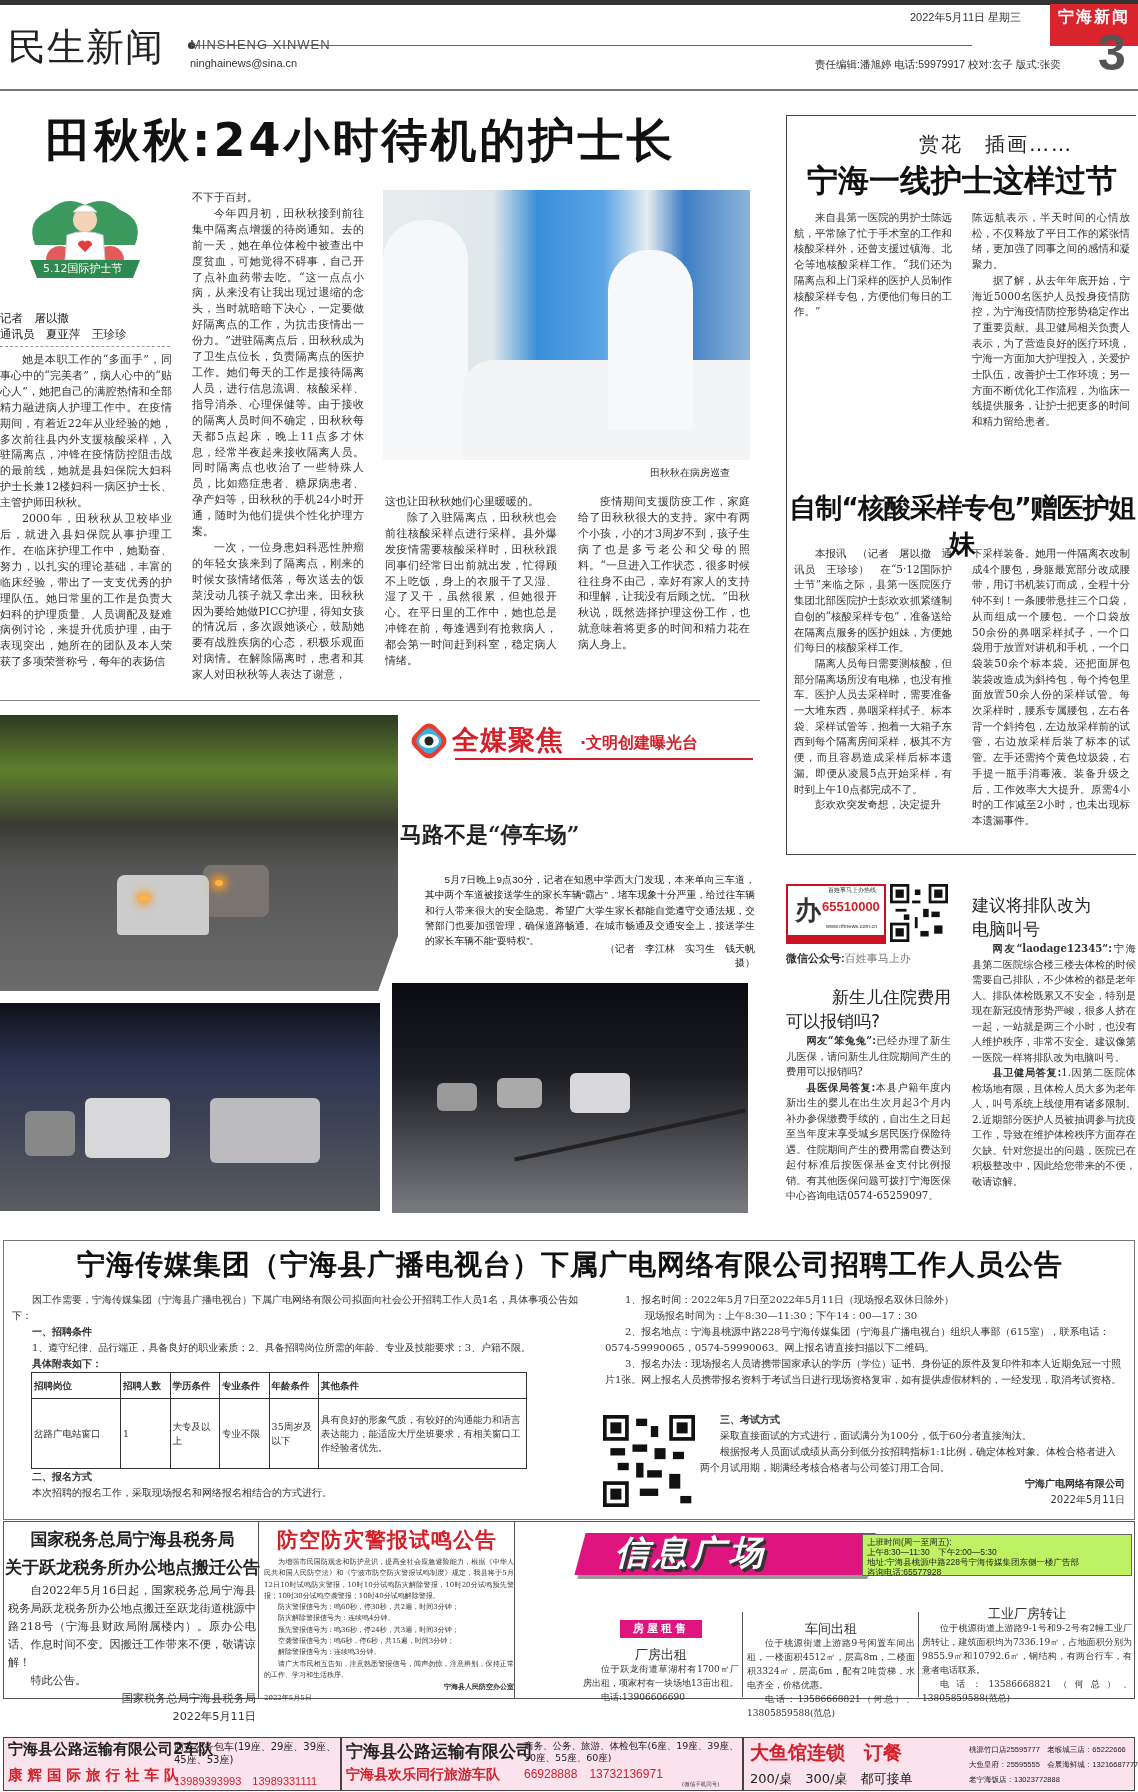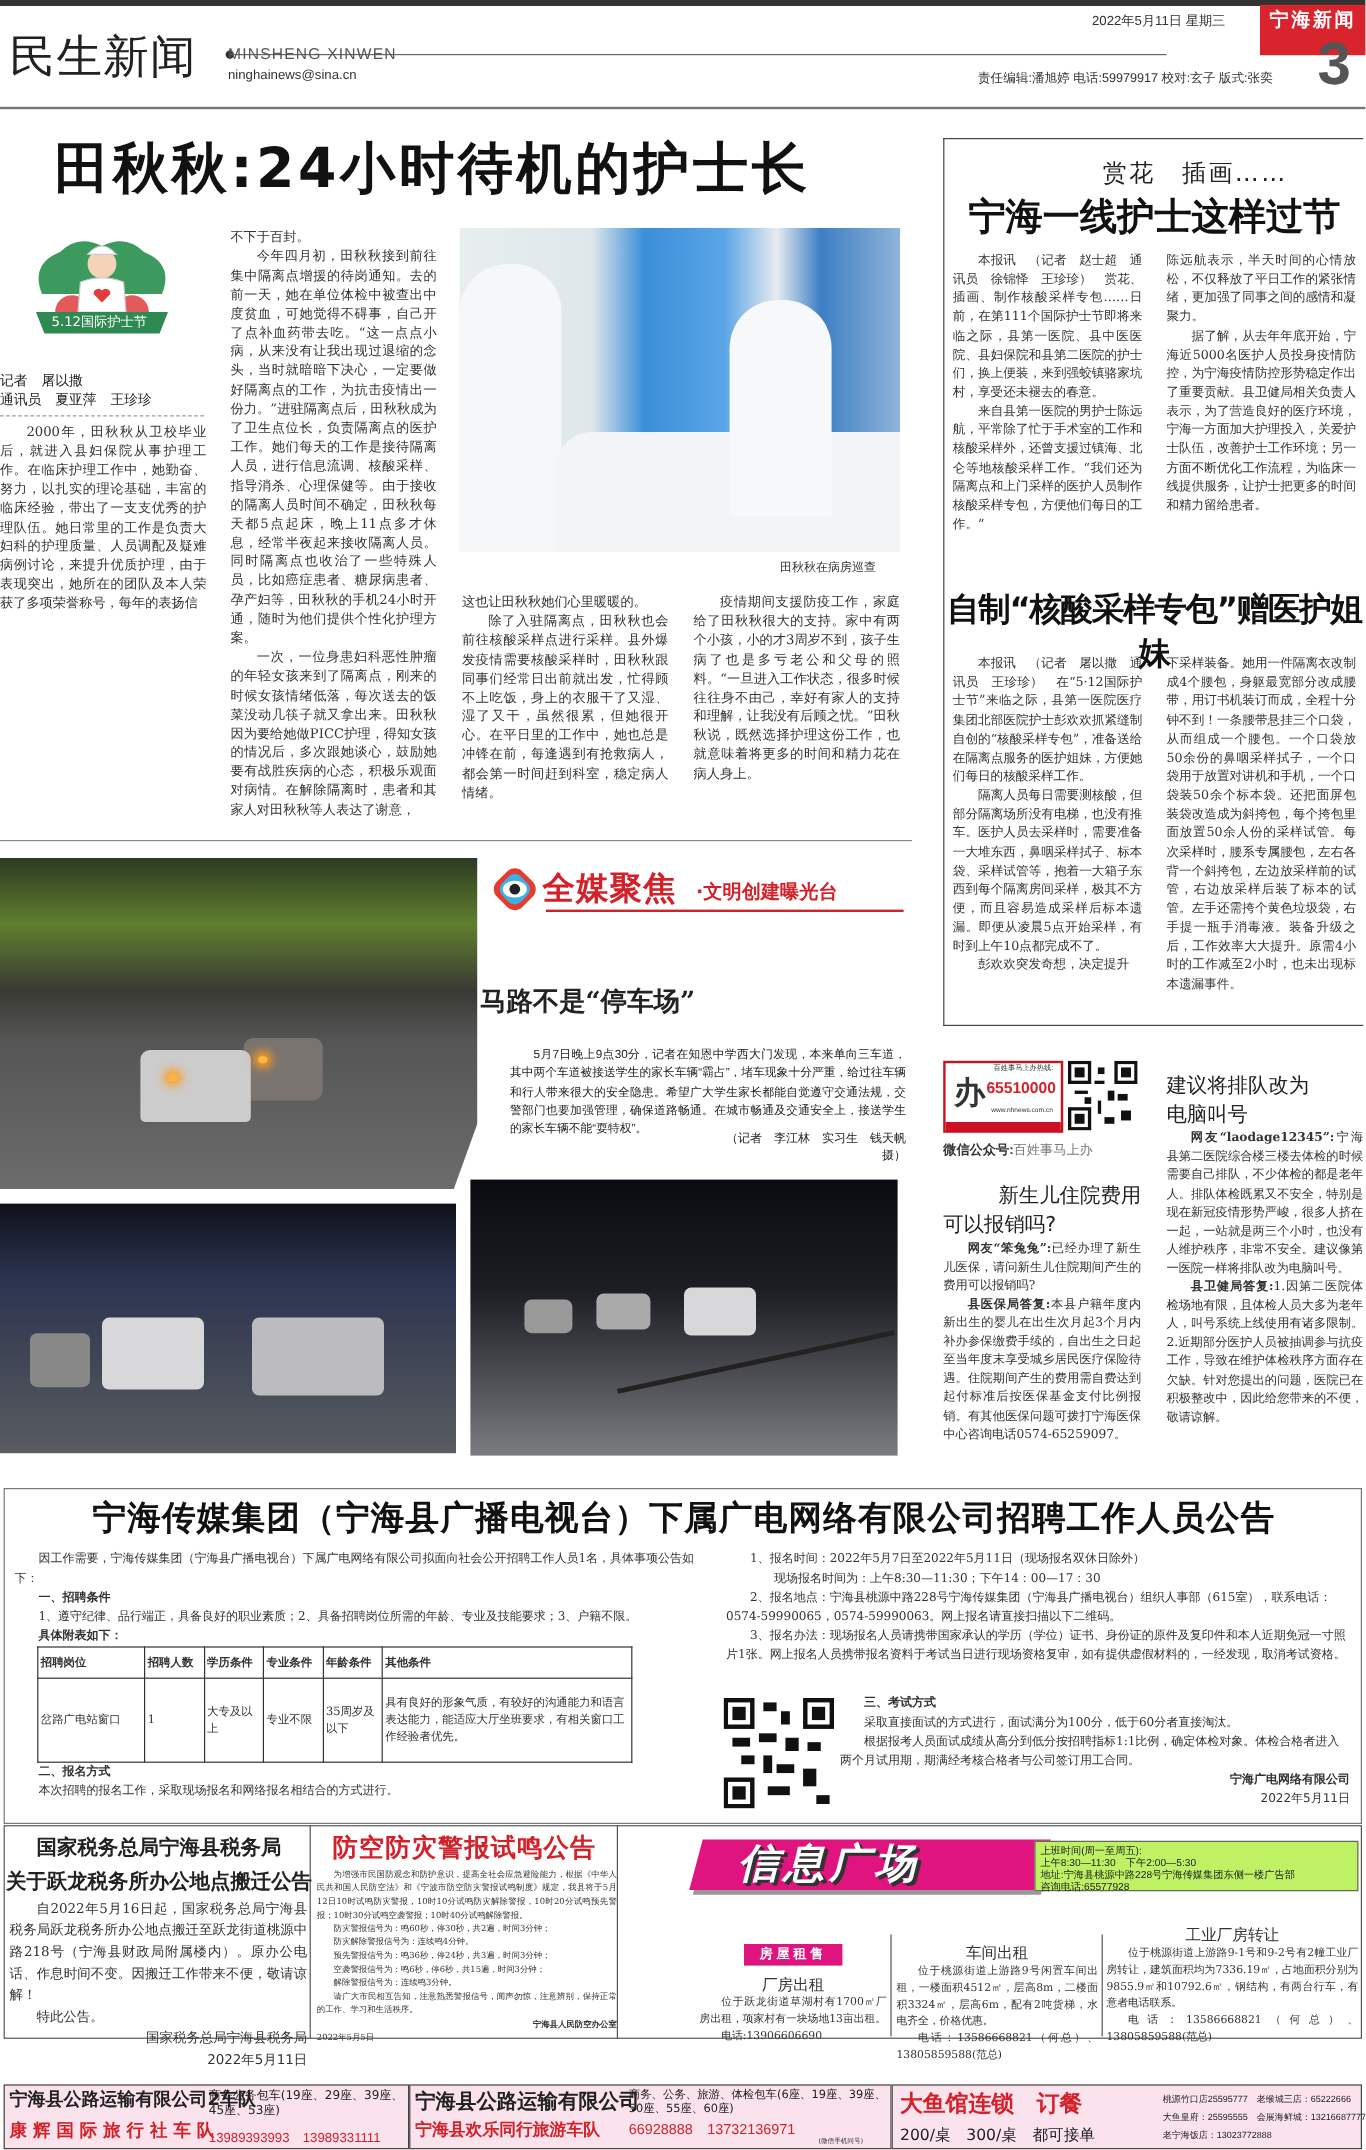--- a/index.html
+++ b/index.html
@@ -116,20 +116,21 @@
   </svg>
   <span style="position:absolute;left:28px;top:71px;color:#fff;font-family:'DejaVu Sans',sans-serif;font-size:11px;">5.12国际护士节</span>
 </div>
 
 <div class="abs bylines">
   <div>记者　屠以撒</div>
   <div>通讯员　夏亚萍　王珍珍</div>
 </div>
 
 <div class="abs col" style="left:0;top:352px;width:172px">
+  <p>她是本职工作的“多面手”，同事心中的“完美者”，病人心中的“贴心人”，她把自己的满腔热情和全部精力融进病人护理工作中。在疫情期间，有着近22年从业经验的她，多次前往县内外支援核酸采样，入驻隔离点，冲锋在疫情防控阻击战的最前线，她就是县妇保院大妇科护士长兼12楼妇科一病区护士长、主管护师田秋秋。</p>
   <p>2000年，田秋秋从卫校毕业后，就进入县妇保院从事护理工作。在临床护理工作中，她勤奋、努力，以扎实的理论基础，丰富的临床经验，带出了一支支优秀的护理队伍。她日常里的工作是负责大妇科的护理质量、人员调配及疑难病例讨论，来提升优质护理，由于表现突出，她所在的团队及本人荣获了多项荣誉称号，每年的表扬信</p>
 </div>
 <div class="abs col" style="left:192px;top:190px;width:172px">
   <p style="text-indent:0">不下于百封。</p>
   <p>今年四月初，田秋秋接到前往集中隔离点增援的待岗通知。去的前一天，她在单位体检中被查出中度贫血，可她觉得不碍事，自己开了点补血药带去吃。“这一点点小病，从来没有让我出现过退缩的念头，当时就暗暗下决心，一定要做好隔离点的工作，为抗击疫情出一份力。”进驻隔离点后，田秋秋成为了卫生点位长，负责隔离点的医护工作。她们每天的工作是接待隔离人员，进行信息流调、核酸采样、指导消杀、心理保健等。由于接收的隔离人员时间不确定，田秋秋每天都5点起床，晚上11点多才休息，经常半夜起来接收隔离人员。同时隔离点也收治了一些特殊人员，比如癌症患者、糖尿病患者、孕产妇等，田秋秋的手机24小时开通，随时为他们提供个性化护理方案。</p>
   <p>一次，一位身患妇科恶性肿瘤的年轻女孩来到了隔离点，刚来的时候女孩情绪低落，每次送去的饭菜没动几筷子就又拿出来。田秋秋因为要给她做PICC护理，得知女孩的情况后，多次跟她谈心，鼓励她要有战胜疾病的心态，积极乐观面对病情。在解除隔离时，患者和其家人对田秋秋等人表达了谢意，</p>
 </div>
 
 <div class="abs photo1">
   <div class="nurseL"></div>
@@ -145,21 +146,20 @@
 <div class="abs col" style="left:578px;top:494px;width:172px">
   <p>疫情期间支援防疫工作，家庭给了田秋秋很大的支持。家中有两个小孩，小的才3周岁不到，孩子生病了也是多亏老公和父母的照料。“一旦进入工作状态，很多时候往往身不由己，幸好有家人的支持和理解，让我没有后顾之忧。”田秋秋说，既然选择护理这份工作，也就意味着将更多的时间和精力花在病人身上。</p>
 </div>
 
 <div class="abs vsep" style="left:0;top:700px;width:760px;height:1px;background:#888"></div>
 
 <div class="abs right-box"></div>
 <div class="abs rb-sub">赏花　插画……</div>
 <div class="abs rb-title">宁海一线护士这样过节</div>
 <div class="abs sm" style="left:794px;top:210px;width:158px">
-  <p>本报讯　（记者　赵士超　通讯员　徐锦怿　王珍珍）　赏花、插画、制作核酸采样专包……日前，在第111个国际护士节即将来临之际，县第一医院、县中医医院、县妇保院和县第二医院的护士们，换上便装，来到强蛟镇骆家坑村，享受还未褪去的春意。</p>
   <p>来自县第一医院的男护士陈远航，平常除了忙于手术室的工作和核酸采样外，还曾支援过镇海、北仑等地核酸采样工作。“我们还为隔离点和上门采样的医护人员制作核酸采样专包，方便他们每日的工作。”</p>
 </div>
 <div class="abs sm" style="left:972px;top:210px;width:158px">
   <p style="text-indent:0">陈远航表示，半天时间的心情放松，不仅释放了平日工作的紧张情绪，更加强了同事之间的感情和凝聚力。</p>
   <p>据了解，从去年年底开始，宁海近5000名医护人员投身疫情防控，为宁海疫情防控形势稳定作出了重要贡献。县卫健局相关负责人表示，为了营造良好的医疗环境，宁海一方面加大护理投入，关爱护士队伍，改善护士工作环境；另一方面不断优化工作流程，为临床一线提供服务，让护士把更多的时间和精力留给患者。</p>
 </div>
 
 <div class="abs rb2-title">自制“核酸采样专包”赠医护姐妹</div>
 <div class="abs sm" style="left:794px;top:546px;width:158px">
   <p>本报讯　（记者　屠以撒　通讯员　王珍珍）　在“5·12国际护士节”来临之际，县第一医院医疗集团北部医院护士彭欢欢抓紧缝制自创的“核酸采样专包”，准备送给在隔离点服务的医护姐妹，方便她们每日的核酸采样工作。</p>

